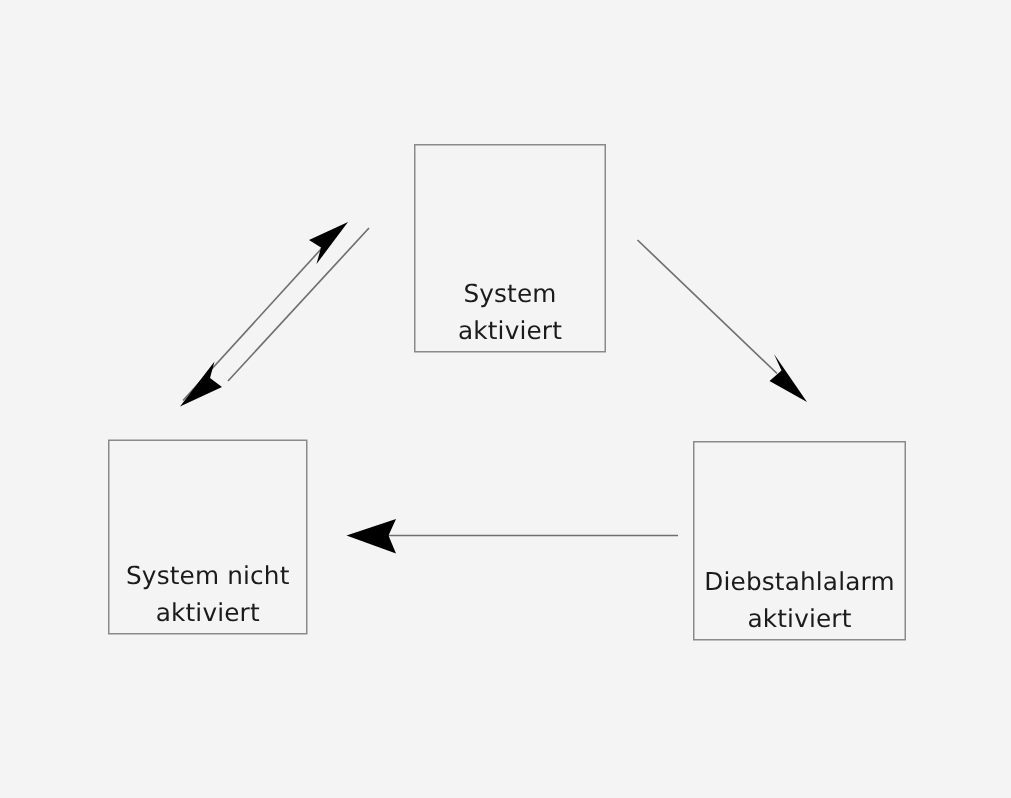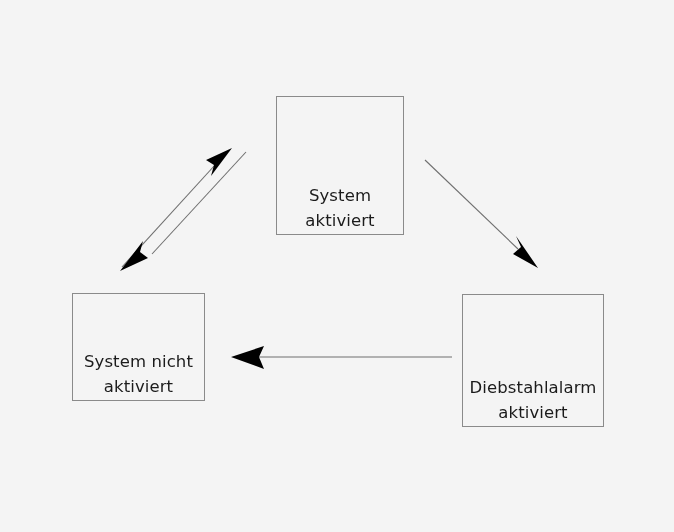--- a/index.html
+++ b/index.html
@@ -47,21 +47,21 @@
   #node-system-aktiviert {
     left: 276px;
     top: 96px;
     width: 128px;
     height: 139px;
   }
   #node-system-nicht-aktiviert {
     left: 72px;
     top: 293px;
     width: 133px;
-    height: 108px;
+    height: 130px;
   }
   #node-diebstahlalarm-aktiviert {
     left: 462px;
     top: 294px;
     width: 142px;
     height: 133px;
   }
   .edge-line {
     stroke: #6f6f6f;
     stroke-width: 1.1;

